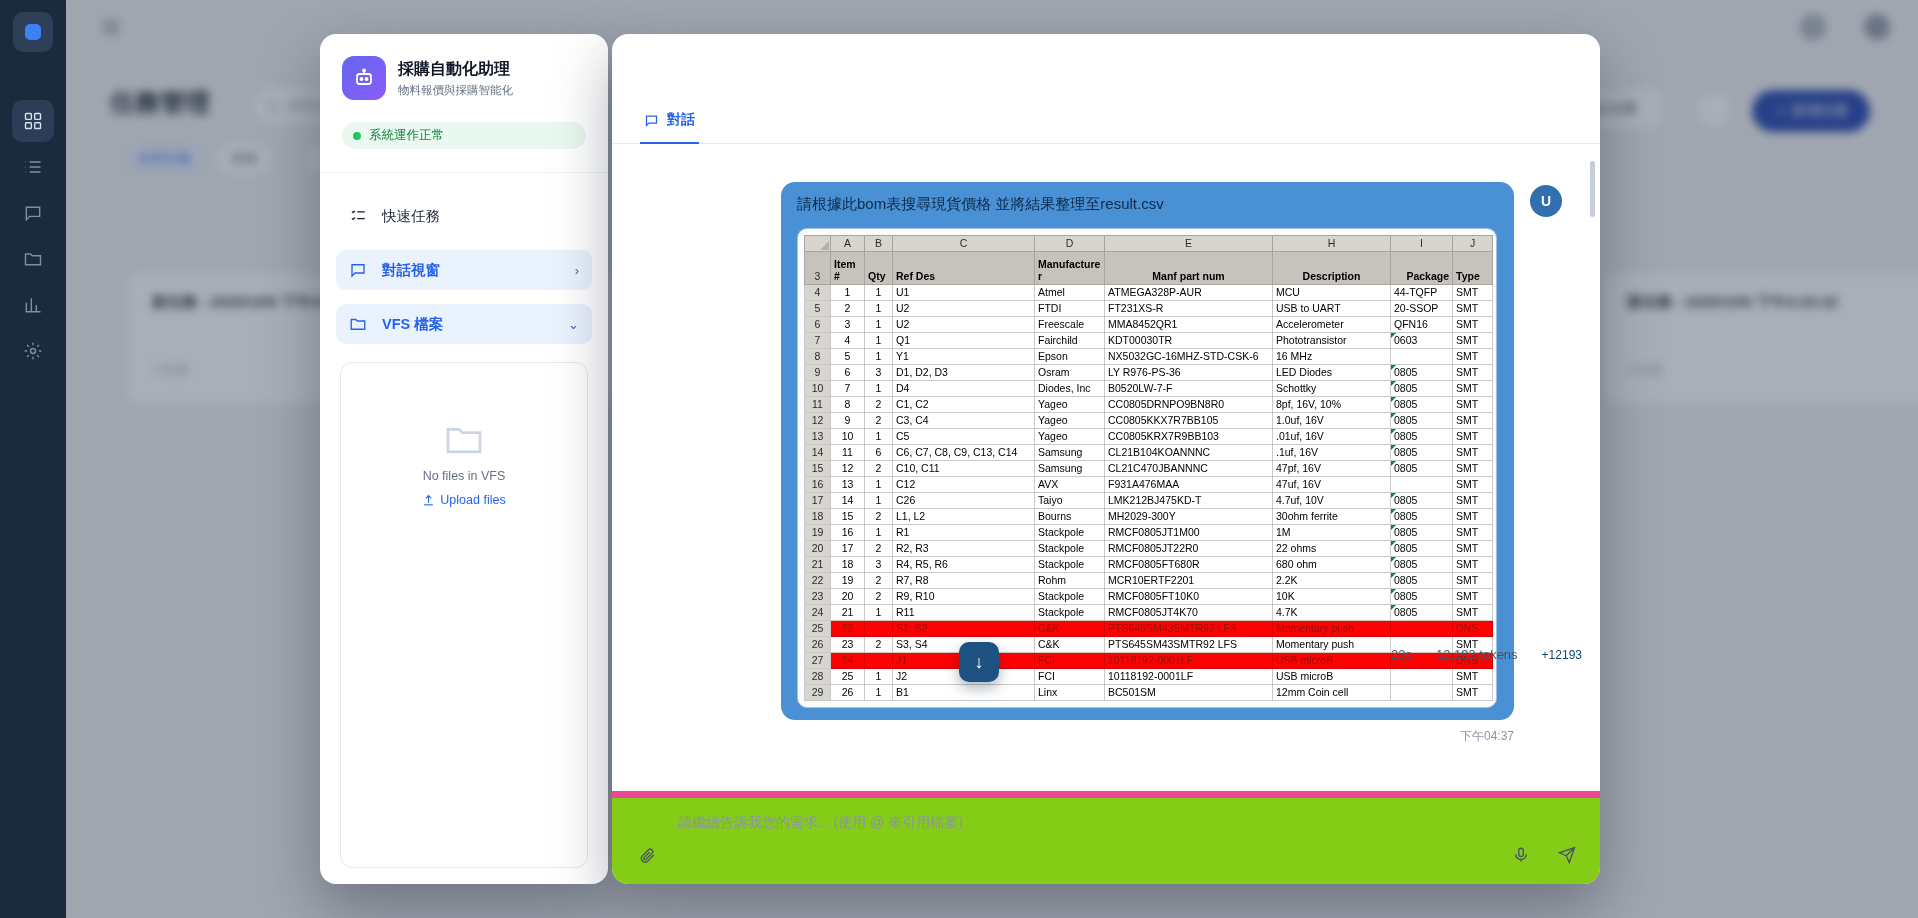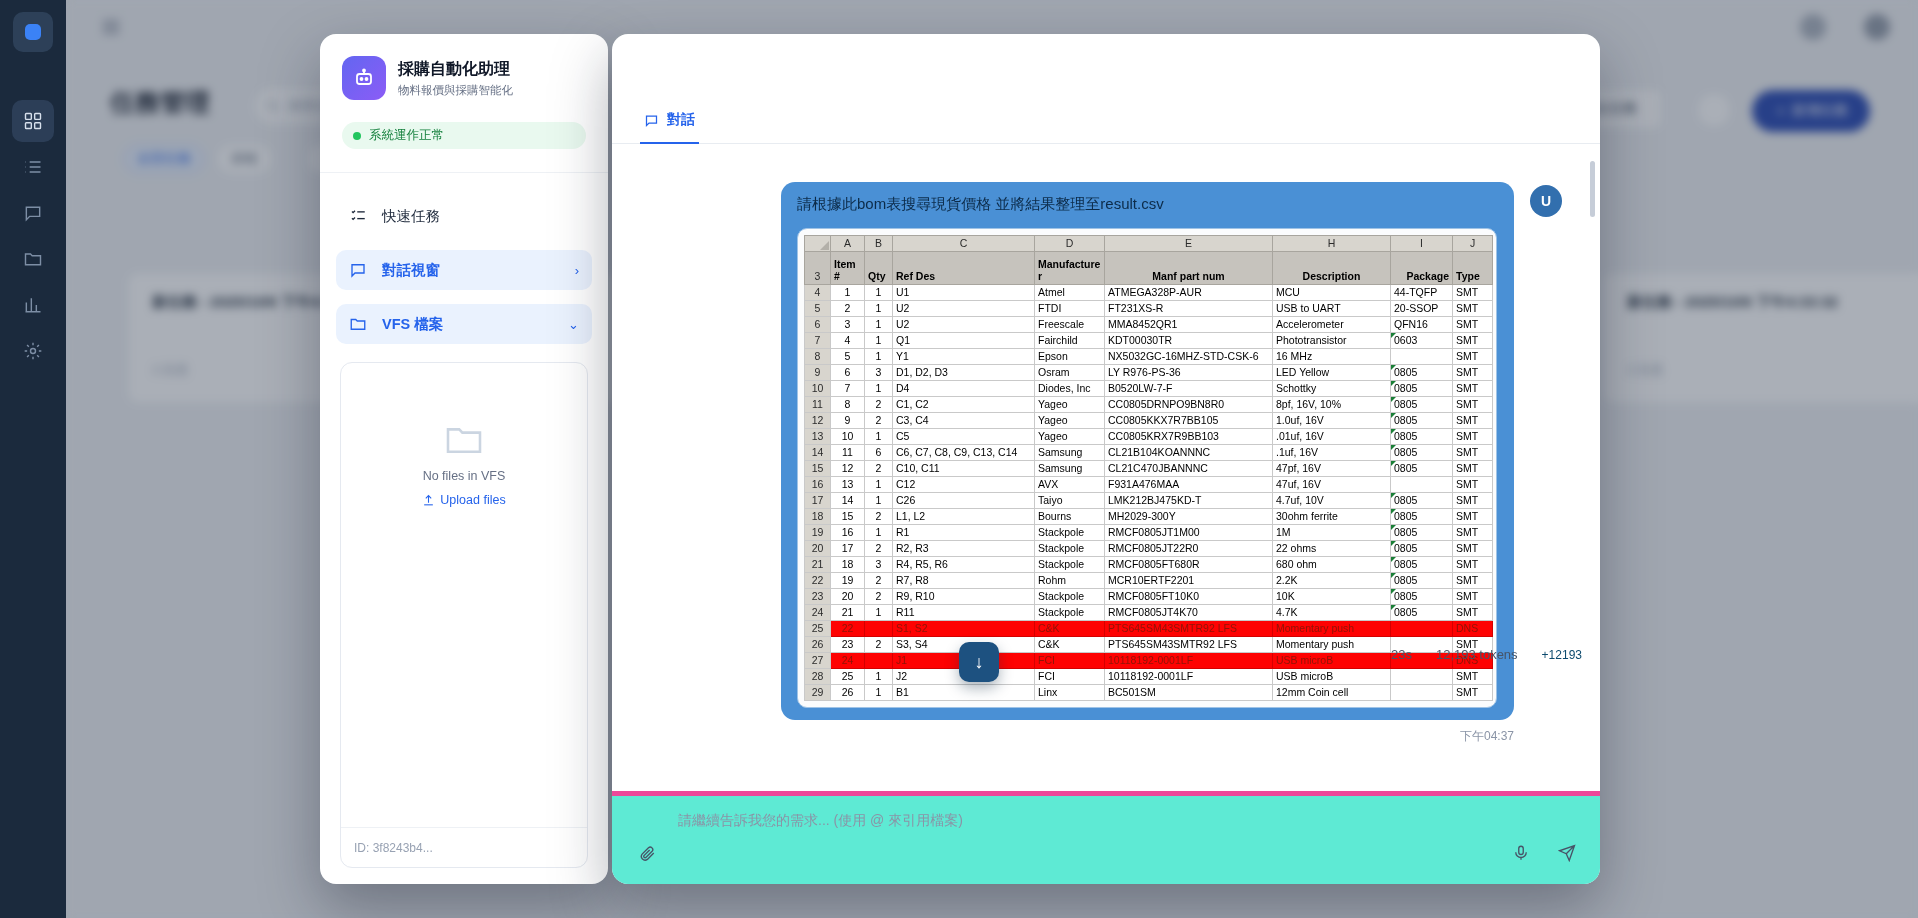--- a/index.html
+++ b/index.html
@@ -66,21 +66,21 @@
   .chat-area{position:absolute;left:0;top:111px;width:100%;height:629px;background:#fff;}
   .scroll-thumb{position:absolute;right:5px;top:16px;width:5px;height:56px;border-radius:3px;background:#c6cdd8;}
   .bubble{position:absolute;left:169px;top:37px;width:733px;height:538px;background:#4a90d5;border-radius:14px;padding:13px 16px;}
   .bubble-text{font-size:15px;color:#0c2b49;}
   .sheet-frame{position:absolute;left:16px;top:46px;width:700px;height:480px;background:#fbfcfd;border-radius:10px;border:1px solid #9fc3e6;padding:6px;}
   .avatar{position:absolute;left:918px;top:40px;width:32px;height:32px;border-radius:50%;background:#326fae;color:#fff;font-size:14px;font-weight:bold;display:flex;align-items:center;justify-content:center;}
   .msg-time{position:absolute;left:702px;top:583px;width:200px;text-align:right;font-size:12px;color:#8a94a6;}
   .stats-row{position:absolute;right:18px;top:613px;display:flex;gap:24px;font-size:13px;color:#475467;align-items:center;}
   .stats-row .delta{color:#0c4a6e;font-size:12px;}
   .down-btn{position:absolute;left:347px;top:608px;width:40px;height:40px;border-radius:10px;background:#1d5180;color:#fff;font-size:18px;display:flex;align-items:center;justify-content:center;box-shadow:0 6px 14px rgba(16,42,67,.35);}
-  .composer{position:absolute;left:0;top:757px;width:100%;height:93px;border-top:5px solid #ec4899;background:#5eead4;}
+  .composer{position:absolute;left:0;top:757px;width:100%;height:93px;border-top:7px solid #ec4899;background:#84cc16;}
   .composer input{position:absolute;left:66px;top:10px;width:840px;height:28px;border:none;outline:none;background:transparent;font-size:14px;color:#344054;font-family:"Liberation Sans",sans-serif;}
   .composer input::placeholder{color:#8a94a6;}
   .comp-ic{position:absolute;color:#475467;}
   .comp-ic svg{width:18px;height:18px;stroke:currentColor;fill:none;stroke-width:1.8;}
 
   
   table.bom{border-collapse:collapse;table-layout:fixed;width:688px;font-family:"Liberation Sans",sans-serif;font-size:10.5px;color:#000;background:#fff;}
   table.bom td{border:1px solid #c9c9c9;overflow:hidden;white-space:nowrap;padding:0 3px;height:16px;line-height:15px;}
   tr.letters td{background:#d8d5ce;border-color:#a8a59e;text-align:center;color:#2b2b2b;height:16px;font-size:10.5px;}
   tr.letters td.corner{position:relative;}
@@ -224,21 +224,20 @@
         </svg>
       <div class="nofiles">No files in VFS</div>
       <div><span class="vfs-upload">
         <svg width="13" height="13" viewBox="0 0 24 24" fill="none" stroke="#2563eb" stroke-width="2">
               <path d="M12 16V4M7 8l5-5 5 5"></path>
               <path d="M4 20h16"></path>
             </svg>
         <span>Upload files</span>
       </span></div>
     </div>
-    <div class="vfs-foot">ID: 3f8243b4...</div>
   </div>
 </div>
 
 <div class="dialog">
   <div class="dlg-tabs">
     <div class="dlg-tab">
       <svg viewBox="0 0 24 24">
           <path d="M4 5h16v11H8l-4 4z"></path>
         </svg>
       <span>對話</span>
@@ -340,21 +339,21 @@
                 <td></td>
                 <td>SMT</td>
               </tr>
               <tr>
                 <td class="rnum">9</td>
                 <td class="ctr">6</td>
                 <td class="ctr">3</td>
                 <td>D1, D2, D3</td>
                 <td>Osram</td>
                 <td>LY R976-PS-36</td>
-                <td>LED Yellow</td>
+                <td>LED Diodes</td>
                 <td class="tri">0805</td>
                 <td>SMT</td>
               </tr>
               <tr>
                 <td class="rnum">10</td>
                 <td class="ctr">7</td>
                 <td class="ctr">1</td>
                 <td>D4</td>
                 <td>Diodes, Inc</td>
                 <td>B0520LW-7-F</td>

